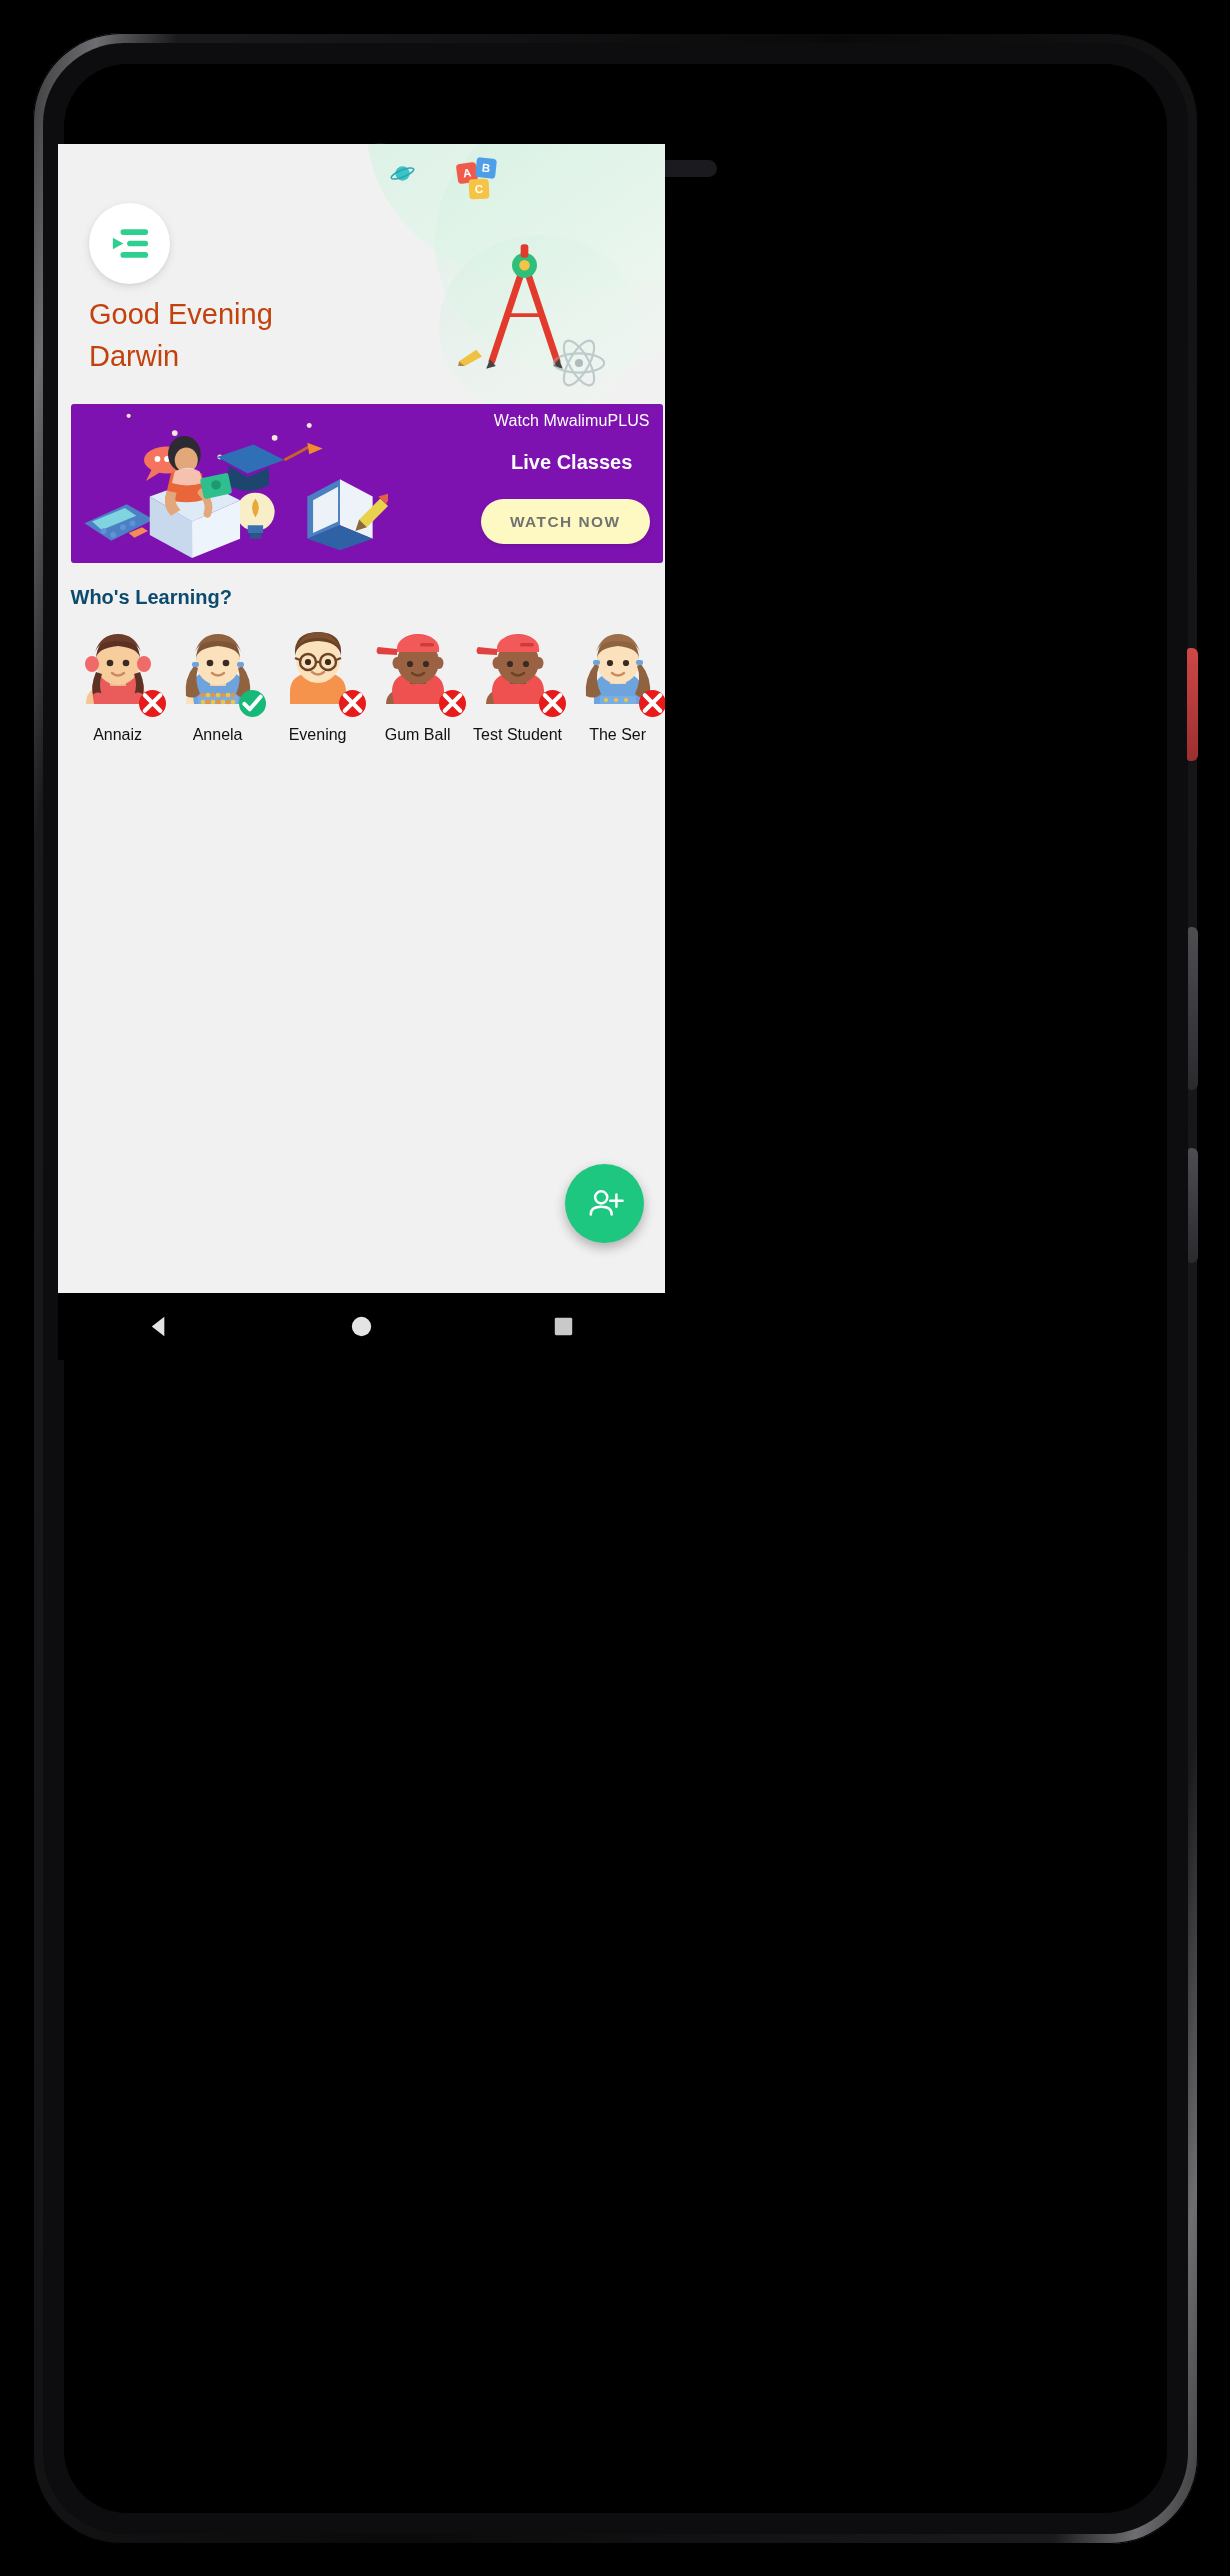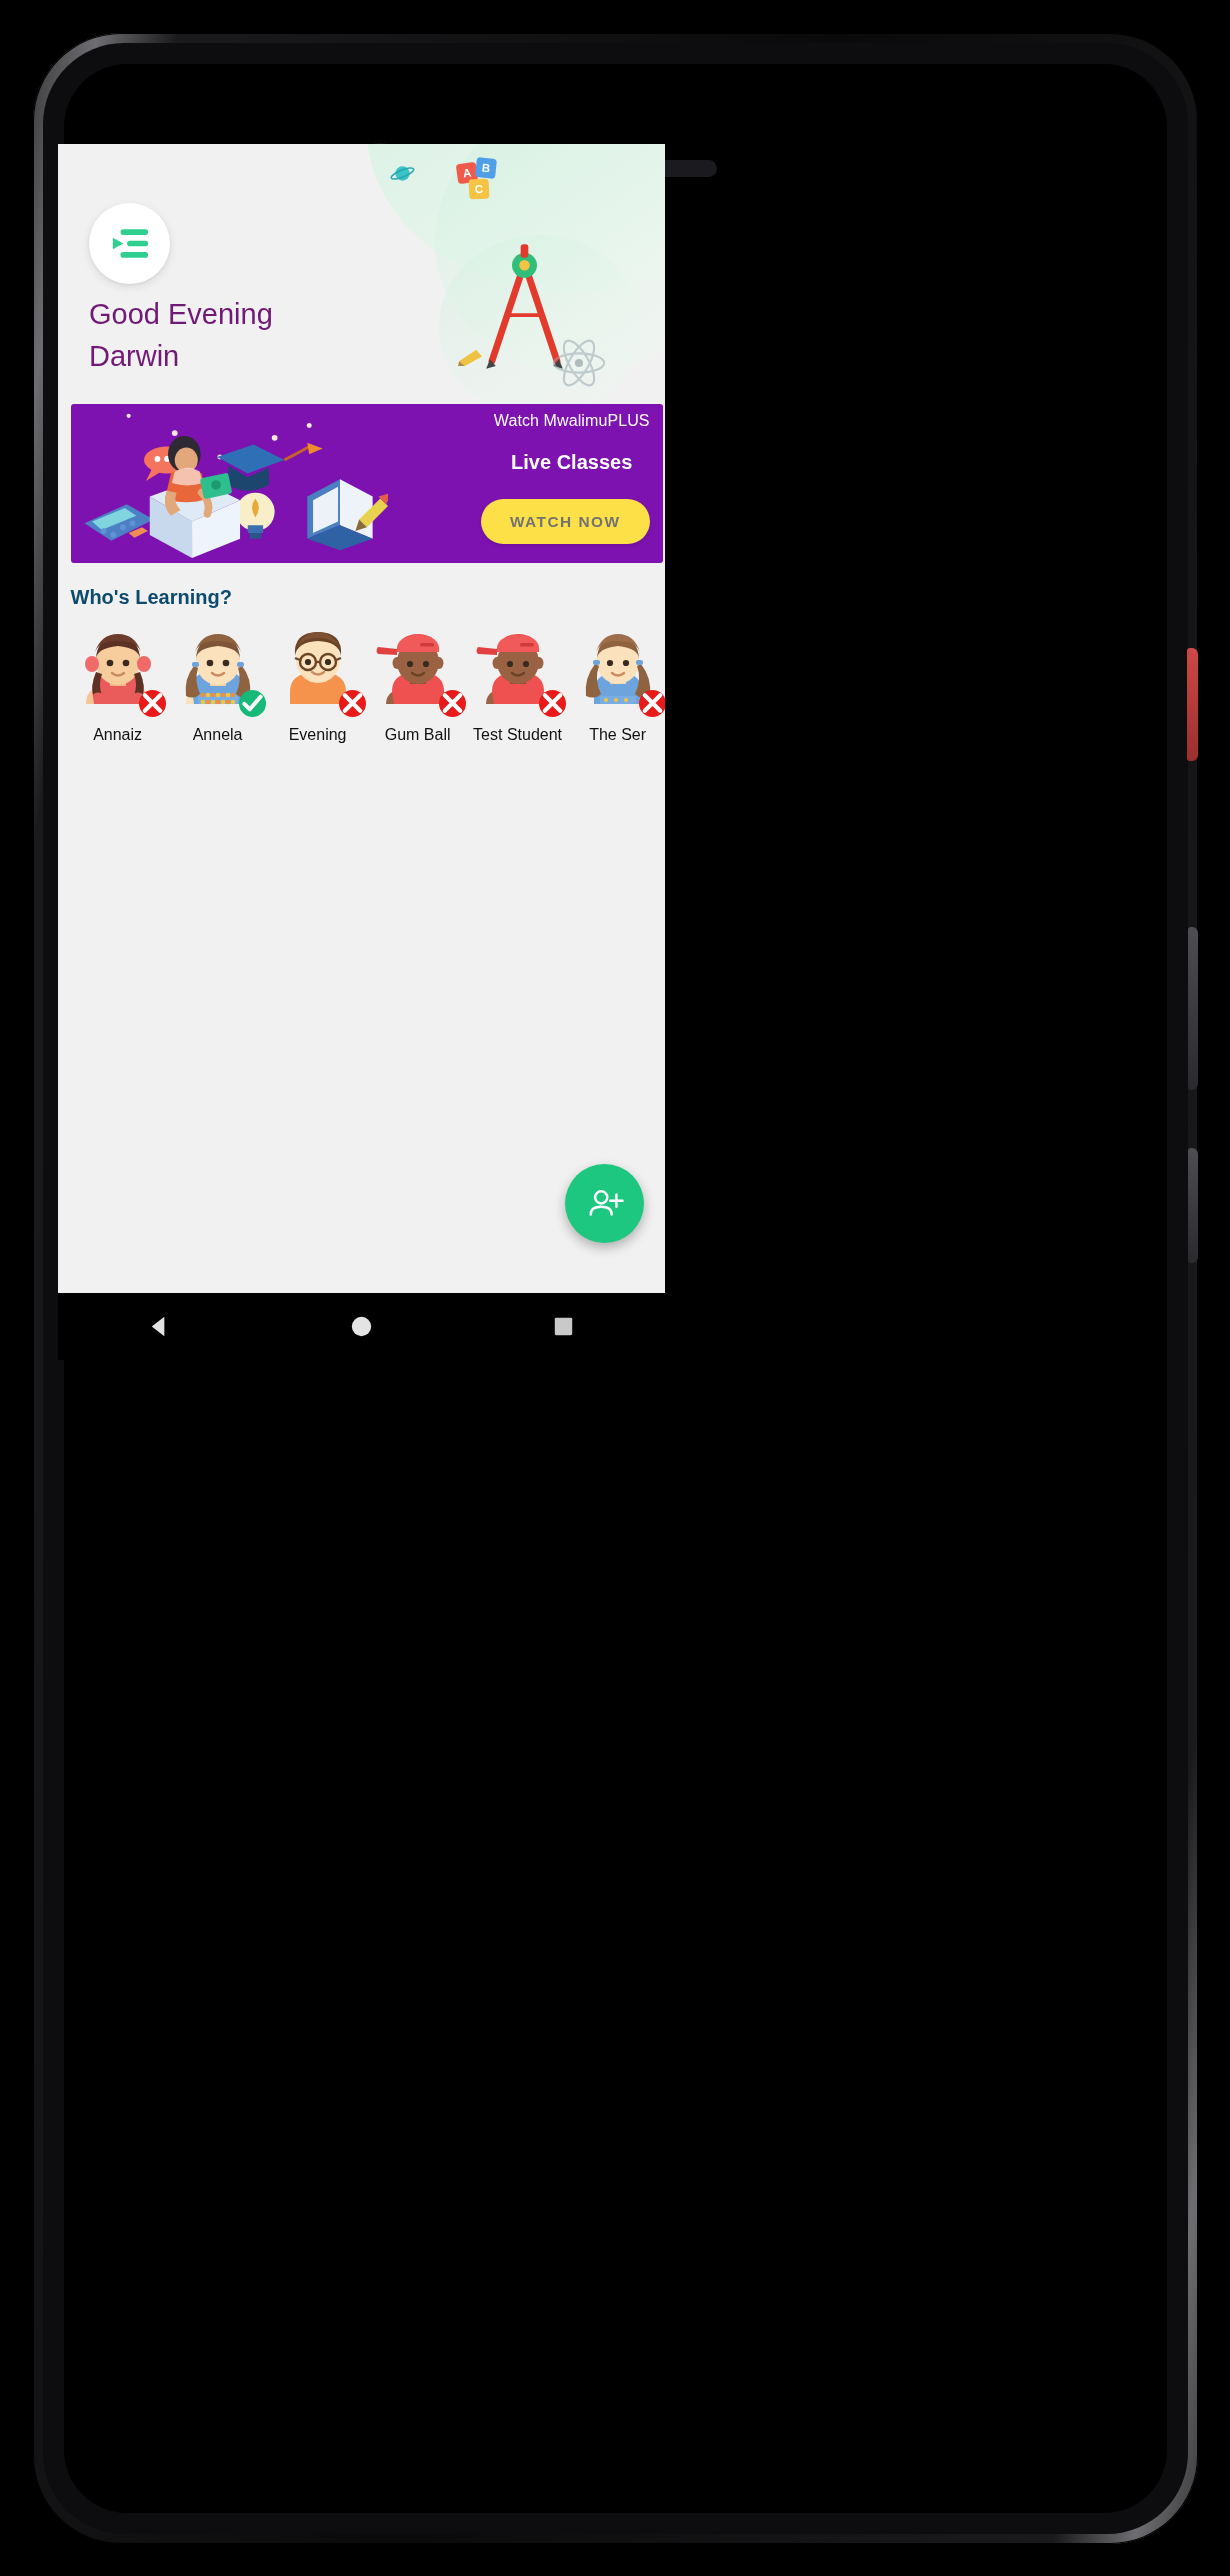--- a/index.html
+++ b/index.html
@@ -108,21 +108,21 @@
     width: 81px; height: 81px; border-radius: 50%;
     background: #ffffff;
     box-shadow: 0 2.9px 9.6px rgba(0,0,0,.10), 0 1px 2.9px rgba(0,0,0,.06);
     display: flex; align-items: center; justify-content: center;
     cursor: pointer;
   }
 
   #greeting {
     position: absolute; left: 31px; top: 149px;
     width: 288px;
-    color: #701a75;
+    color: #c2410c;
     font-size: 29px; line-height: 1.45;
     font-family: "Liberation Sans", sans-serif;
   }
   #greeting div { white-space: nowrap; }
 
   
   #promo-banner {
     position: relative;
     margin: 0 1.9px 0 12.5px;
     height: 159px;
@@ -138,21 +138,21 @@
   #promo-sub {
     font-size: 16px; font-weight: 400; letter-spacing: 0.1px;
     font-family: "Liberation Sans", sans-serif;
   }
   #promo-title {
     font-size: 20px; font-weight: bold; margin-top: 21px;
     font-family: "Liberation Sans", sans-serif;
   }
   #watch-now-button {
     position: absolute; right: 13.5px; bottom: 19px;
-    background: #fde047; color: #727272;
+    background: #fef9c3; color: #727272;
     border: none; border-radius: 25px;
     padding: 13.5px 29px;
     font-size: 15.4px; font-weight: bold; letter-spacing: 1.5px;
     font-family: "Liberation Sans", sans-serif;
     cursor: pointer;
     box-shadow: 0 1.9px 3.8px rgba(0,0,0,.12);
   }
 
   
   #section-title {

